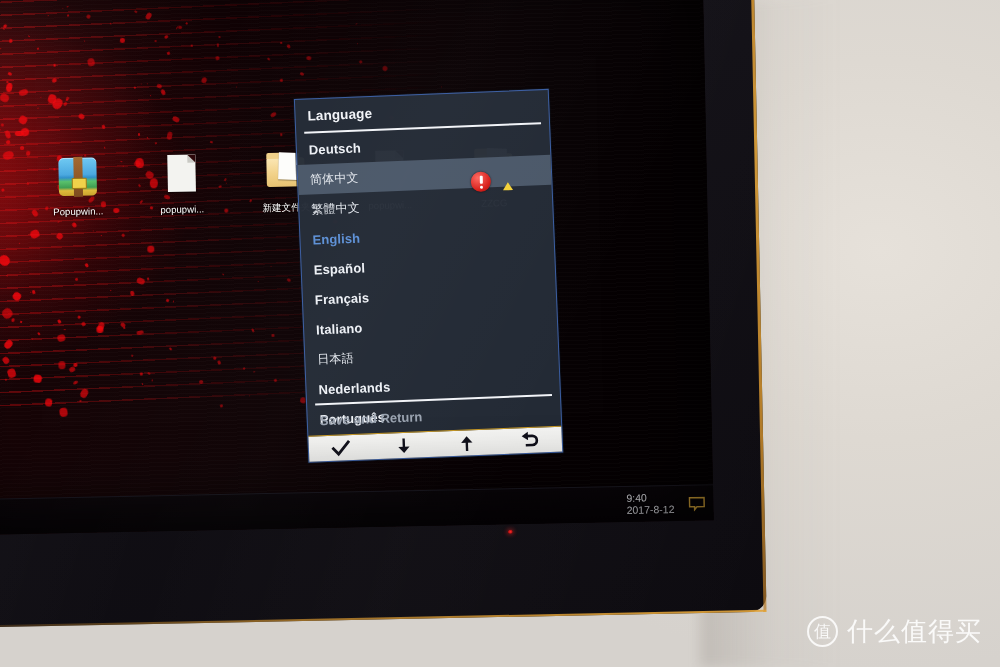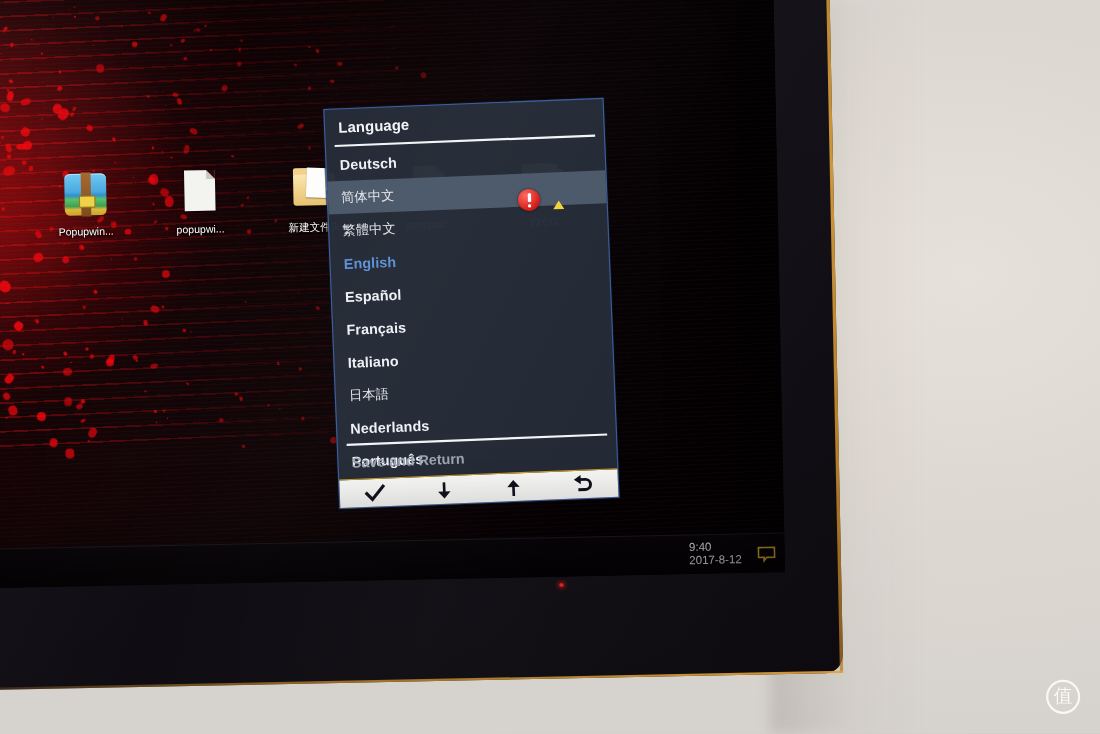--- a/index.html
+++ b/index.html
@@ -543,15 +543,16 @@
           </div>
         </div>
     </div>
 
     <div class="glass"></div>
     <div class="vignette"></div>
   </div>
 
   <div class="watermark">
     <div class="wm-logo">值</div>
+    <div class="wm-text">什么值得买</div>
   </div>
 
 </div>
 
 </body></html>

